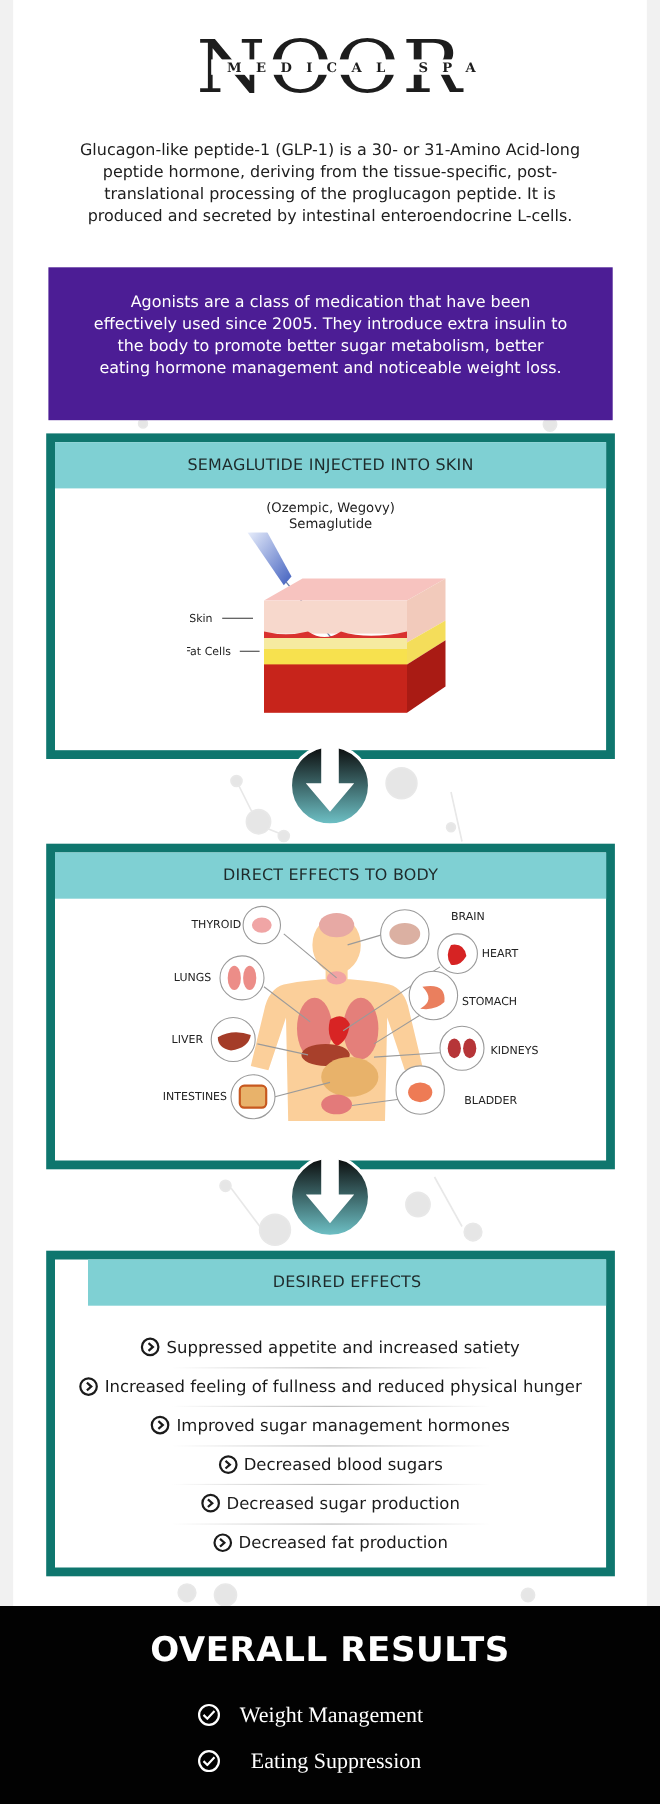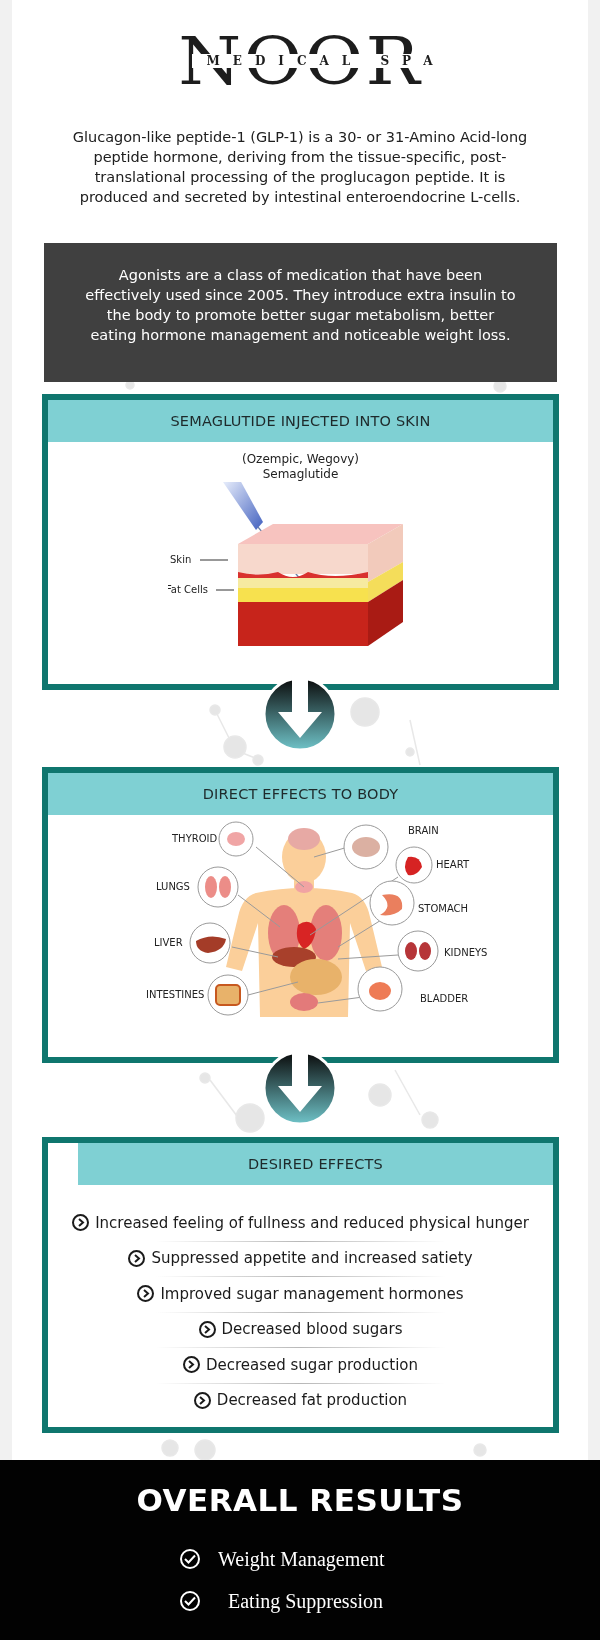--- a/index.html
+++ b/index.html
@@ -37,28 +37,28 @@
   }
   .logo-small span { background: #ffffff; padding: 0 2px 0 14px; }
 
   .intro {
     position: absolute; left: 70px; width: 460px; top: 127px;
     font-size: 14.5px; line-height: 20px; text-align: center; color: #202020;
   }
 
   .gray-box {
     position: absolute; left: 44px; width: 513px; top: 243px; height: 139px;
-    background: #404040;
+    background: #4c1d95;
     color: #ffffff; font-size: 14.5px; line-height: 20px; text-align: center;
     padding: 22px 40px 0 40px;
   }
 
   .card {
     position: absolute; left: 42px; width: 517px;
-    border: 6px solid #0f766e;
+    border: 8px solid #0f766e;
     background: #ffffff;
   }
   .card-header {
     background: #7fd0d3; height: 42px;
     display: flex; align-items: center; justify-content: center;
     font-size: 14.5px; letter-spacing: 0.2px; color: #1e2a2b;
   }
   .card1 { top: 394px; height: 296px; }
   .card2 { top: 767px; height: 296px; }
   .card3 { top: 1137px; height: 296px; padding-left: 30px; }
@@ -285,29 +285,29 @@
 
 <section class="card card3">
   <div class="card-header">DESIRED EFFECTS</div>
   <ul class="effects">
     <li>
         <span class="chev">
           <svg width="8" height="9" viewBox="0 0 8 9">
             <path d="M2 1 L6 4.5 L2 8" fill="none" stroke="#1b1b1b" stroke-width="2"></path>
           </svg>
         </span>
+        <span>Suppressed appetite and increased satiety</span>
+      </li>
+    <li>
+        <span class="chev">
+          <svg width="8" height="9" viewBox="0 0 8 9">
+            <path d="M2 1 L6 4.5 L2 8" fill="none" stroke="#1b1b1b" stroke-width="2"></path>
+          </svg>
+        </span>
         <span>Increased feeling of fullness and reduced physical hunger</span>
-      </li>
-    <li>
-        <span class="chev">
-          <svg width="8" height="9" viewBox="0 0 8 9">
-            <path d="M2 1 L6 4.5 L2 8" fill="none" stroke="#1b1b1b" stroke-width="2"></path>
-          </svg>
-        </span>
-        <span>Suppressed appetite and increased satiety</span>
       </li>
     <li>
         <span class="chev">
           <svg width="8" height="9" viewBox="0 0 8 9">
             <path d="M2 1 L6 4.5 L2 8" fill="none" stroke="#1b1b1b" stroke-width="2"></path>
           </svg>
         </span>
         <span>Improved sugar management hormones</span>
       </li>
     <li>

